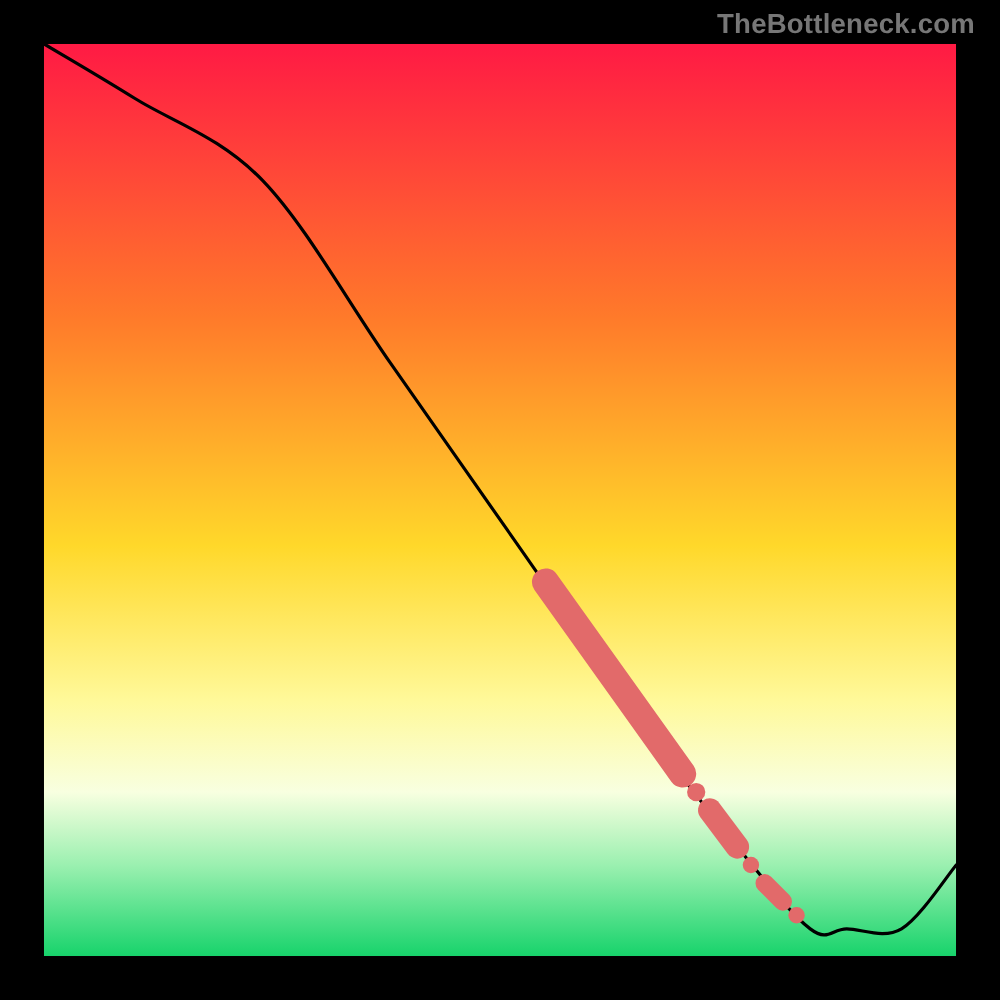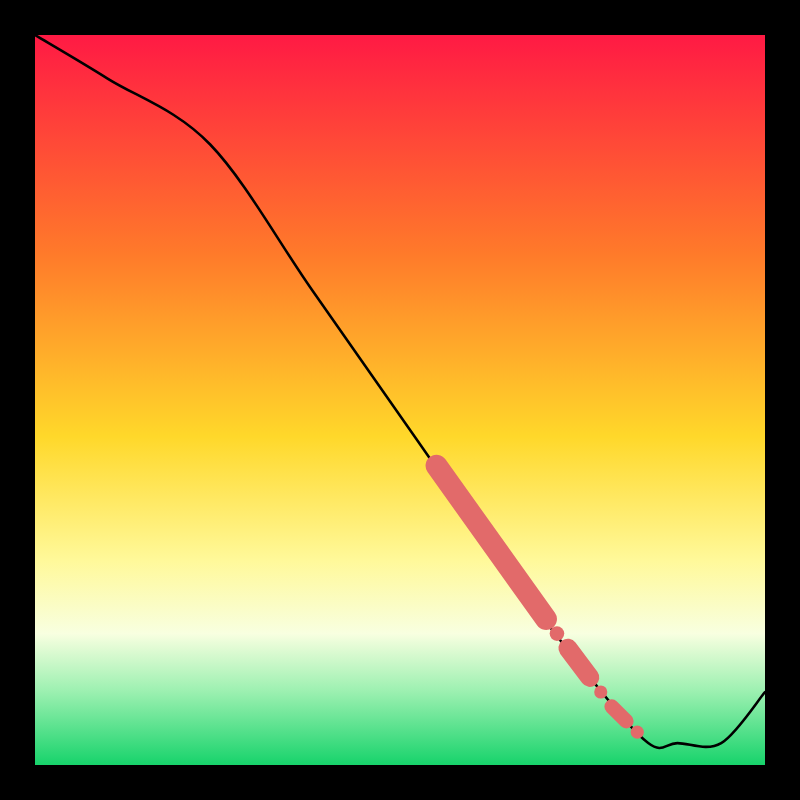--- a/index.html
+++ b/index.html
@@ -37,20 +37,21 @@
     letter-spacing: 0.2px;
     user-select: none;
   }
   svg { display: block; }
 </style>
 </head>
 <body>
 
 <div class="frame">
 
+  <div class="watermark">TheBottleneck.com</div>
 
   <div class="plot">
     <svg id="chart-svg" viewBox="0 0 100 100" preserveAspectRatio="none" width="730" height="730">
       <defs>
         <linearGradient id="bg-grad" x1="0" y1="0" x2="0" y2="1">
             <stop offset="0%" stop-color="#ff1a44"></stop>
             <stop offset="30%" stop-color="#ff7a2a"></stop>
             <stop offset="55%" stop-color="#ffd82a"></stop>
             <stop offset="72%" stop-color="#fff99a"></stop>
             <stop offset="82%" stop-color="#f8ffe0"></stop>

